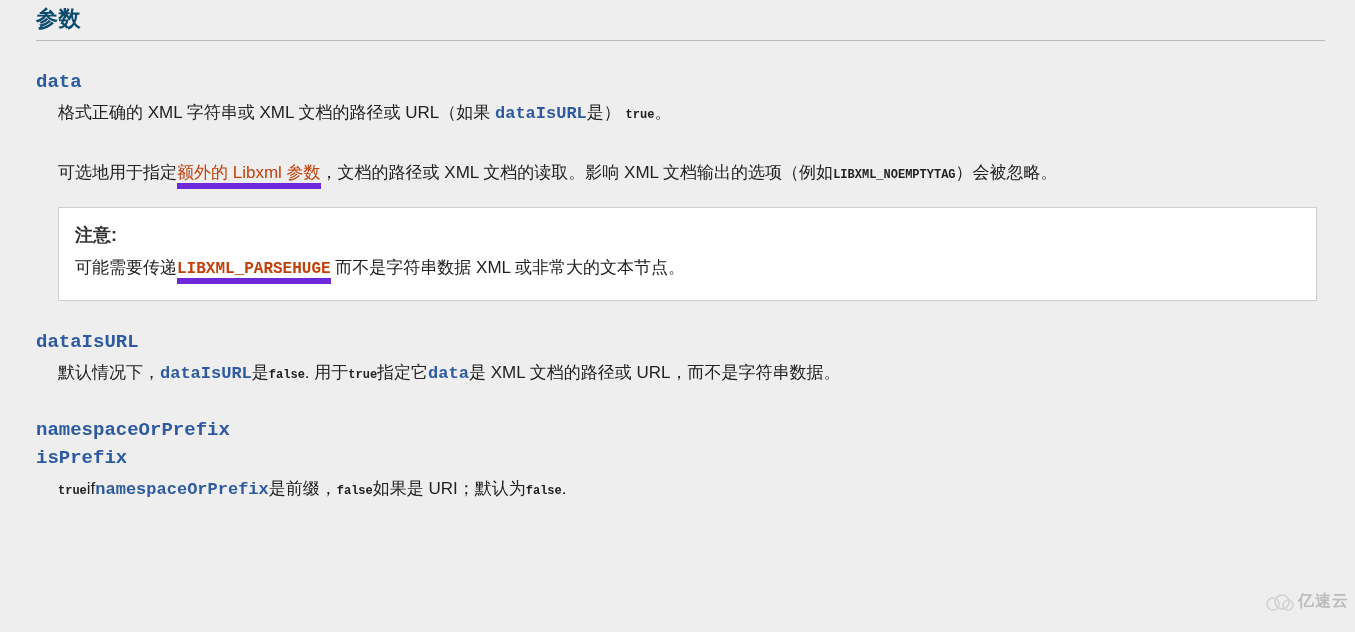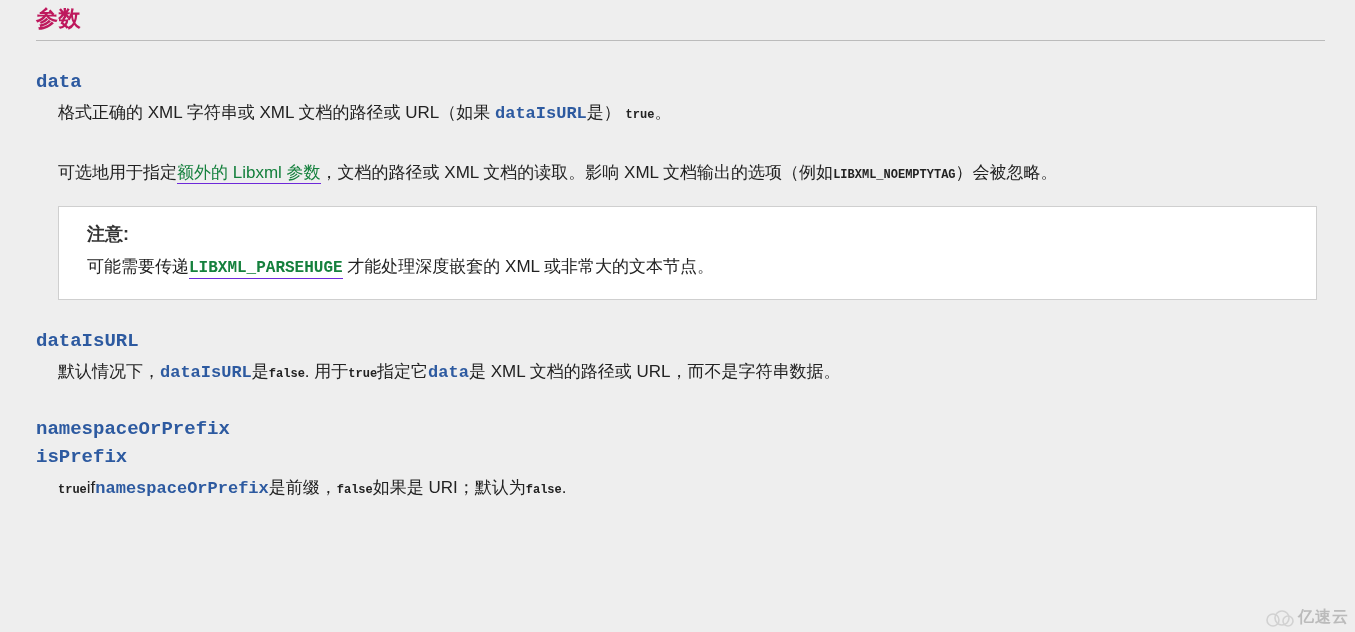--- a/index.html
+++ b/index.html
@@ -11,21 +11,21 @@
     width: 1355px;
     height: 632px;
     overflow: hidden;
     box-sizing: border-box;
   }
   .page {
     padding: 0 30px 0 36px;
     box-sizing: border-box;
   }
   h2.section-title {
-    color: #be185d;
+    color: #0c4a6e;
     font-weight: 600;
     font-size: 22px;
     margin: 4px 0 6px 0;
     letter-spacing: 0.5px;
   }
   hr.rule {
     border: none;
     border-top: 1px solid #bbb;
     margin: 0 0 30px 0;
   }
@@ -53,42 +53,42 @@
     font-family: Consolas, "Courier New", monospace;
     font-weight: 700;
     font-size: 17px;
   }
   .mono-bold {
     font-family: Consolas, "Courier New", monospace;
     font-weight: 700;
     font-size: 12px;
   }
   .link {
-    color: #15803d;
-    border-bottom: 1px solid #6d28d9;
+    color: #c2410c;
+    border-bottom: 6px solid #6d28d9;
     display: inline-block;
     line-height: 1.1;
   }
   .note-box {
     background: #ffffff;
     border: 1px solid #cfcfcf;
-    padding: 10px 16px 16px 28px;
+    padding: 10px 16px 16px 16px;
     margin: 18px 8px 30px 22px;
     line-height: 1.9;
     font-size: 17px;
   }
   .note-title {
     font-weight: 700;
     font-size: 18px;
     color: #333;
   }
   .watermark {
     position: fixed;
     right: 6px;
-    bottom: 4px;
+    bottom: 20px;
     font-size: 16px;
     color: #bbb;
     font-weight: 600;
     letter-spacing: 1px;
     display: flex;
     align-items: center;
     gap: 4px;
   }
   .watermark svg { opacity: 0.55; }
 </style>
@@ -110,21 +110,21 @@
       <span class="mono-bold">true</span><span>。</span>
     </dd>
 
     <dd class="tight">
       <span>可选地用于指定</span><span class="link">额外的 Libxml 参数</span><span>，文档的路径或 XML 文档的读取。影响 XML 文档输出的选项（例如</span><span class="mono-bold">LIBXML_NOEMPTYTAG</span><span>）会被忽略。</span>
     </dd>
 
     <div class="note-box">
       <div class="note-title">注意:</div>
       <div>
-        <span>可能需要传递</span><span class="link mono-bold" style="font-size:16px;">LIBXML_PARSEHUGE</span><span> 才能处理深度嵌套的 XML 或非常大的文本节点。</span>
+        <span>可能需要传递</span><span class="link mono-bold" style="font-size:16px;">LIBXML_PARSEHUGE</span><span> 而不是字符串数据 XML 或非常大的文本节点。</span>
       </div>
     </div>
 
     <dt>
       <span class="param-name">dataIsURL</span>
     </dt>
     <dd>
       <span>默认情况下，</span><span class="inline-param">dataIsURL</span><span>是</span><span class="mono-bold">false</span><span>. 用于</span><span class="mono-bold">true</span><span>指定它</span><span class="inline-param">data</span><span>是 XML 文档的路径或 URL，而不是字符串数据。</span>
     </dd>
 

